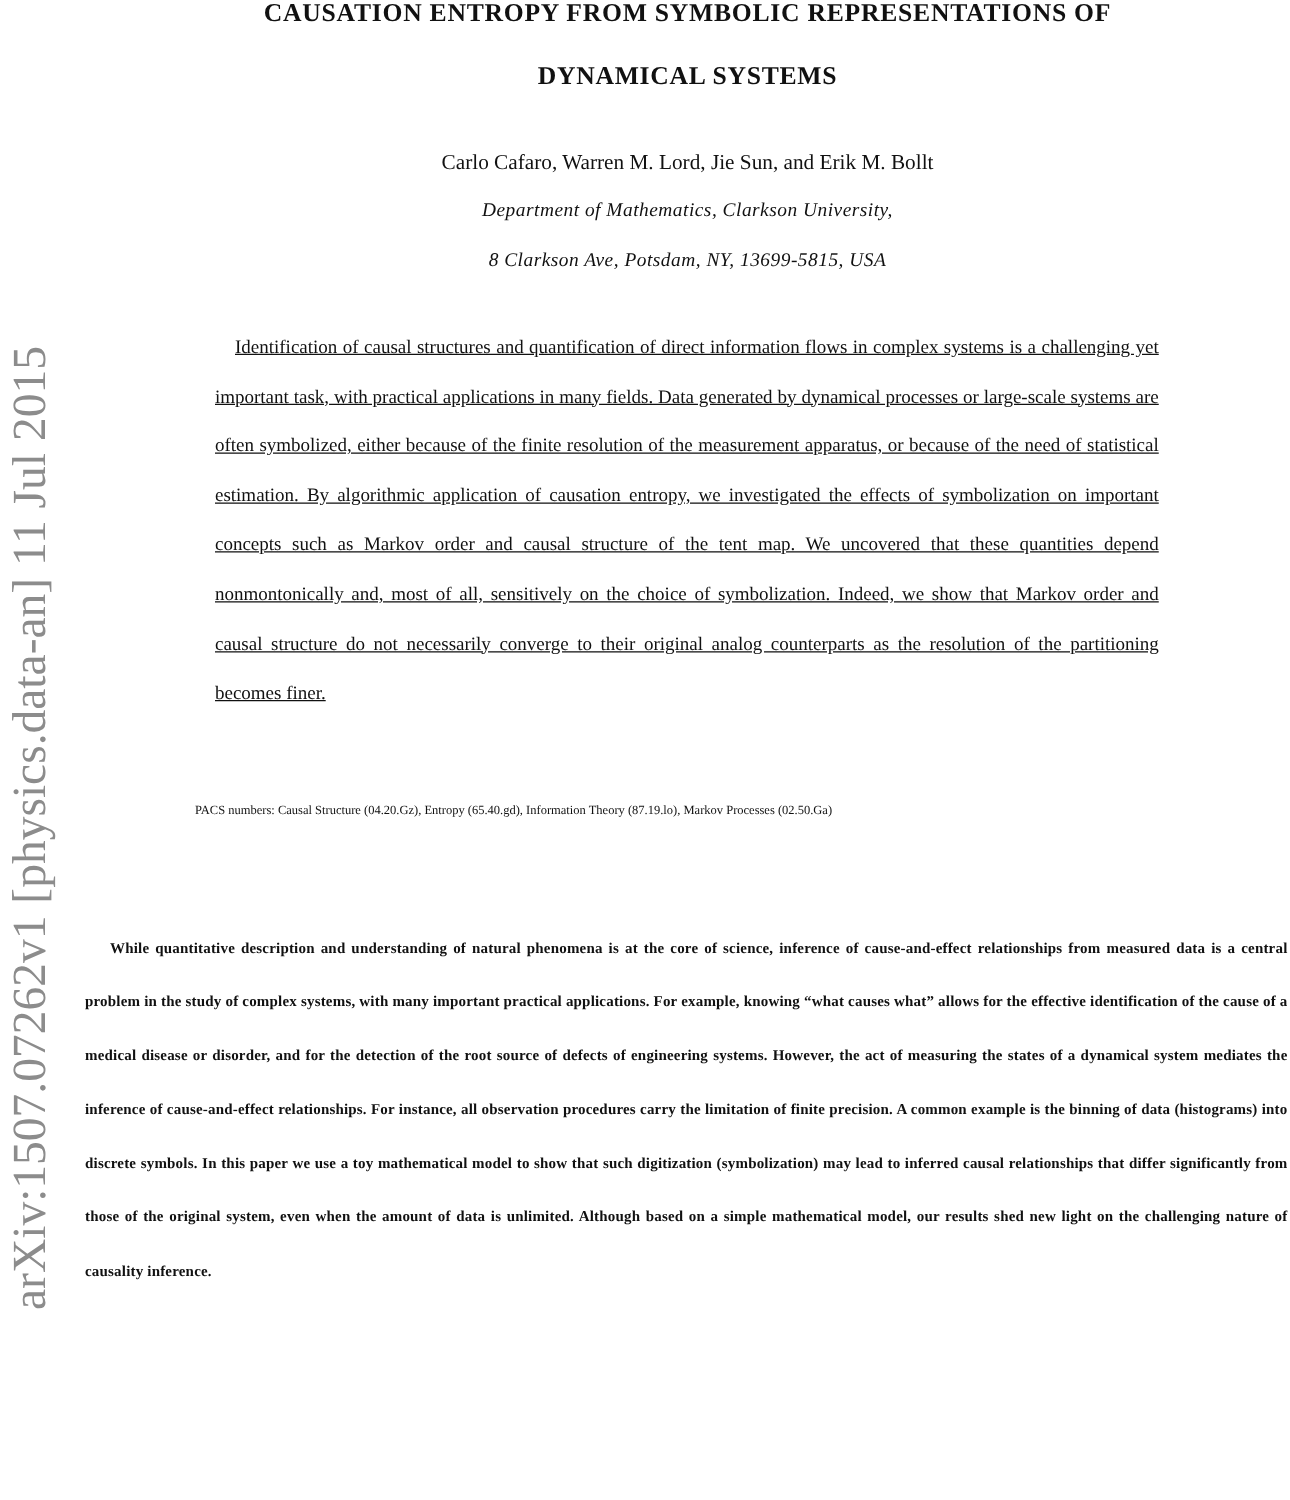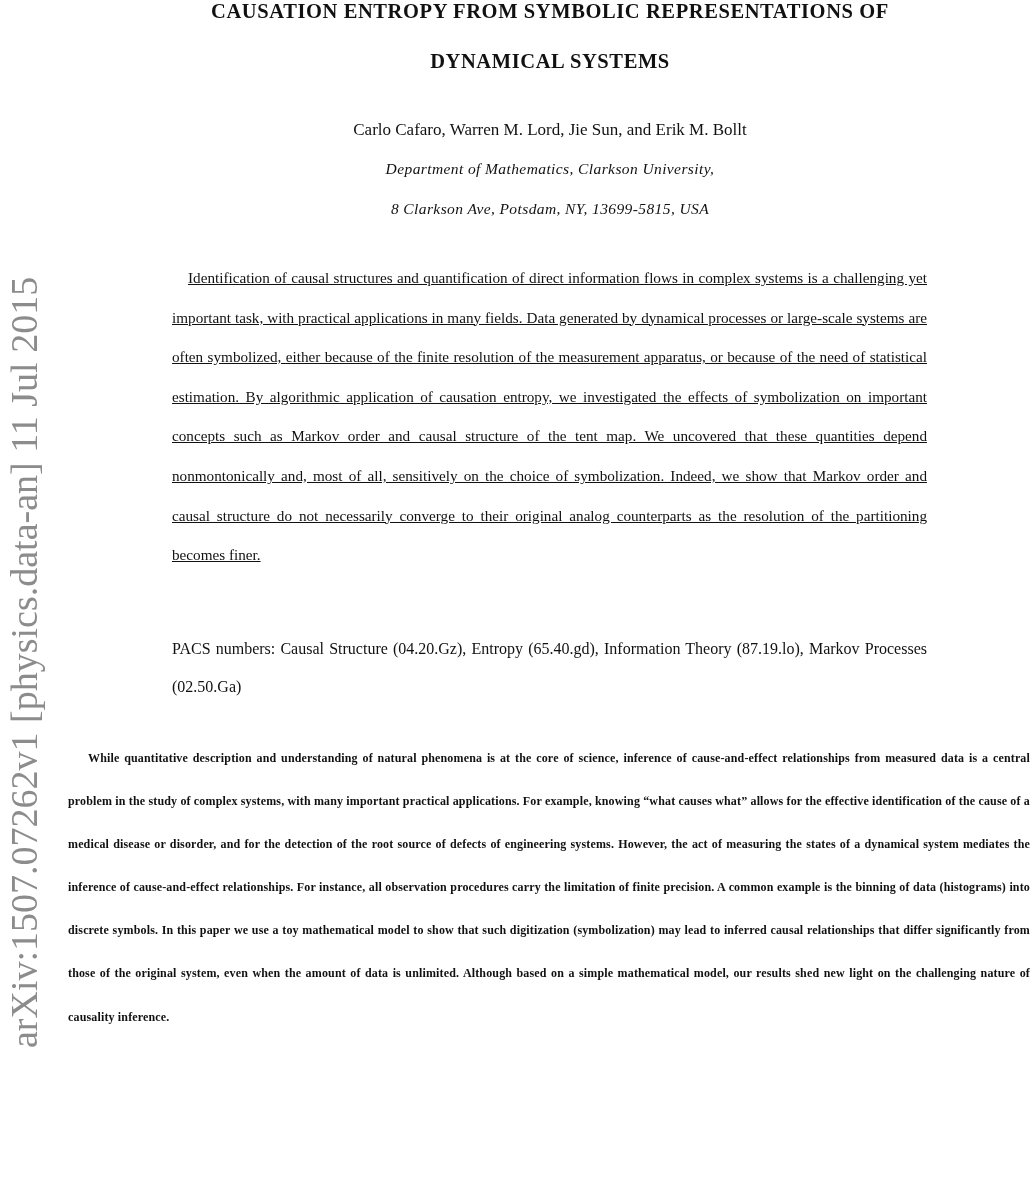--- a/index.html
+++ b/index.html
@@ -8,21 +8,21 @@
   .title { position: absolute; left: 0; width: 1100px; text-align: center;
            font-size: 20.5px; font-weight: bold; letter-spacing: 0.6px; }
   .t1 { top: 0px; }
   .t2 { top: 50px; left: 0; width: 1100px; }
   .authors { position: absolute; top: 120px; left: 0; width: 1100px; text-align: center; font-size: 17px; }
   .affil { position: absolute; left: 0; width: 1100px; text-align: center; font-size: 15.5px; font-style: italic; letter-spacing: 0.4px; }
   .a1 { top: 160px; }
   .a2 { top: 200px; }
   .abstract { position: absolute; left: 172px; width: 755px; top: 258px; font-size: 15.2px; line-height: 39.6px; text-align: justify; }
   .abstract p { margin: 0; text-indent: 16px; text-decoration: underline; }
-  .pacs { position: absolute; left: 172px; width: 755px; top: 630px; font-size: 16px; line-height: 38px; text-align: justify; }
+  .pacs { position: absolute; left: 156px; width: 755px; top: 630px; font-size: 10px; line-height: 38px; text-align: justify; }
   .pacs p { margin: 0; }
   .body-text { position: absolute; left: 68px; width: 962px; top: 737px; font-size: 12px; line-height: 43.1px; font-weight: bold; text-align: justify; letter-spacing: 0.15px; }
   .body-text p { margin: 0; text-indent: 20px; }
   .stamp { position: absolute; left: 2px; top: 1048px; transform-origin: 0 0; transform: rotate(-90deg);
            white-space: nowrap; font-size: 38px; color: #8c8c8c; width: 790px; line-height: 44px; }
 </style>
 </head>
 <body>
 
 <div class="title t1">CAUSATION ENTROPY FROM SYMBOLIC REPRESENTATIONS OF</div>

